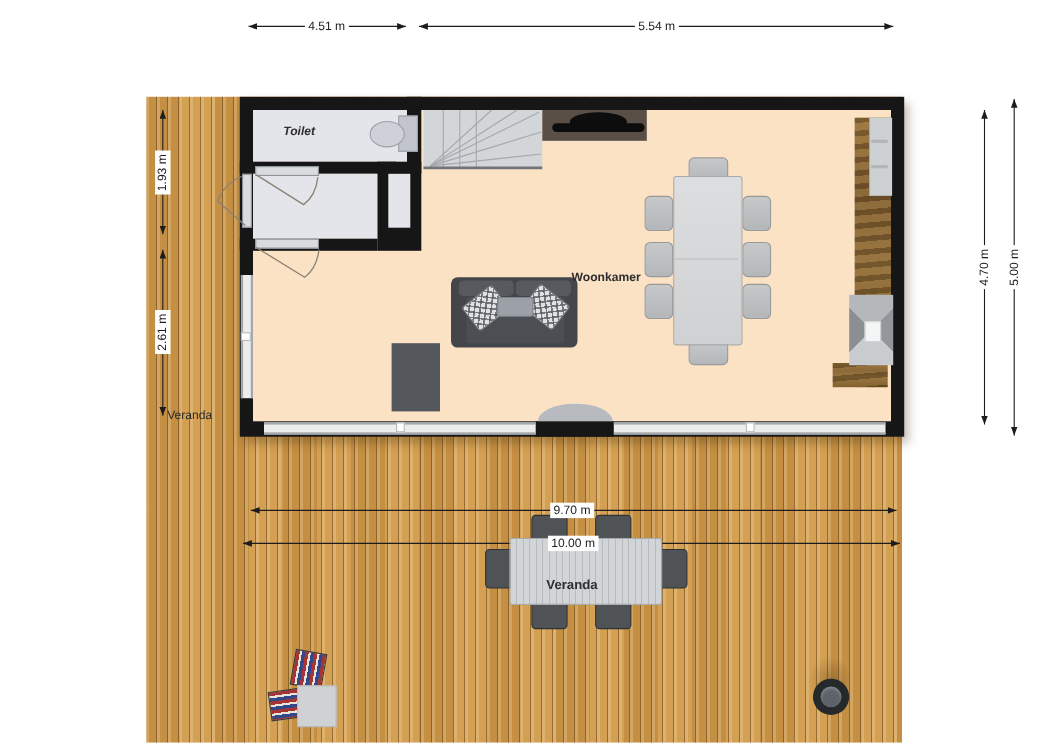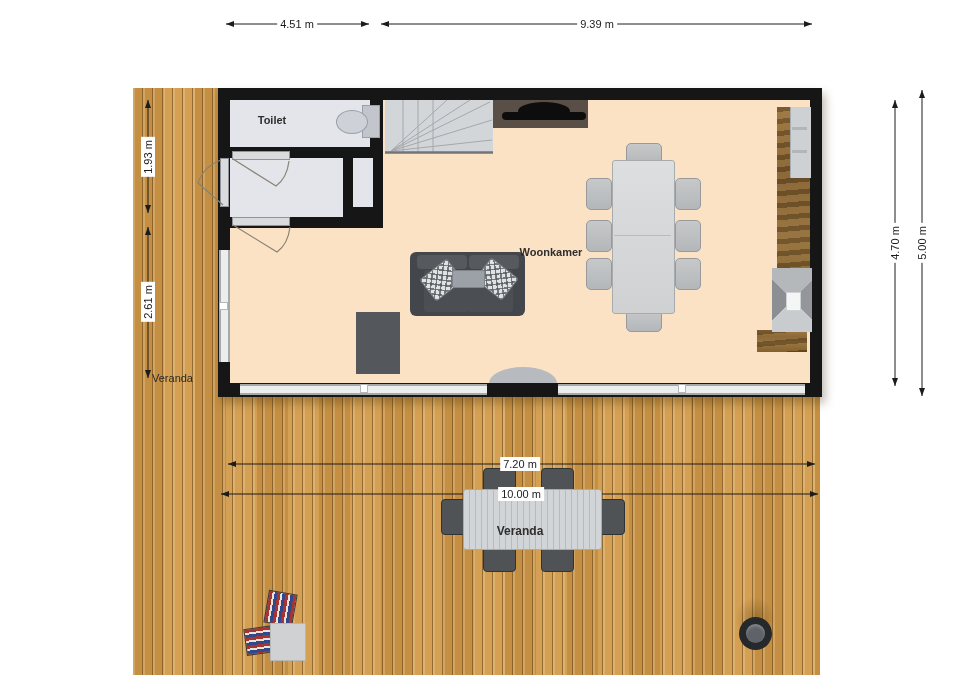--- a/index.html
+++ b/index.html
@@ -209,26 +209,26 @@
       <path d="M 226 24 H 369" marker-start="url(#arr)" marker-end="url(#arr)"></path>
       <path d="M 381 24 H 812" marker-start="url(#arr)" marker-end="url(#arr)"></path>
       <path d="M 148 100 V 213" marker-start="url(#arr)" marker-end="url(#arr)"></path>
       <path d="M 148 227 V 378" marker-start="url(#arr)" marker-end="url(#arr)"></path>
       <path d="M 895 100 V 386" marker-start="url(#arr)" marker-end="url(#arr)"></path>
       <path d="M 922 90 V 396" marker-start="url(#arr)" marker-end="url(#arr)"></path>
     </g>
   </svg>
 
   <div class="dim-label z7" style="left:297px;top:24px;">4.51 m</div>
-  <div class="dim-label z7" style="left:597px;top:24px;">9.39 m</div>
+  <div class="dim-label z7" style="left:597px;top:24px;">5.54 m</div>
   <div class="dim-label rot z7" style="left:148px;top:157px;">1.93 m</div>
   <div class="dim-label rot z7" style="left:148px;top:302px;">2.61 m</div>
   <div class="dim-label rot z7" style="left:895px;top:243px;">4.70 m</div>
   <div class="dim-label rot z7" style="left:922px;top:243px;">5.00 m</div>
-  <div class="dim-label z7" style="left:520px;top:464px;">7.20 m</div>
+  <div class="dim-label z7" style="left:520px;top:464px;">9.70 m</div>
   <div class="dim-label z7" style="left:521px;top:494px;">10.00 m</div>
 
-  <div class="room-label z7" style="left:272px;top:120px;">Toilet</div>
+  <div class="room-label z7" style="left:272px;top:120px;font-style:italic;">Toilet</div>
   <div class="room-label z7" style="left:551px;top:252px;">Woonkamer</div>
   <div class="plain-label z7" style="left:152px;top:372px;">Veranda</div>
   <div class="room-label z7" style="left:520px;top:531px;font-size:12px;">Veranda</div>
 
 </div>
 
 </body></html>

